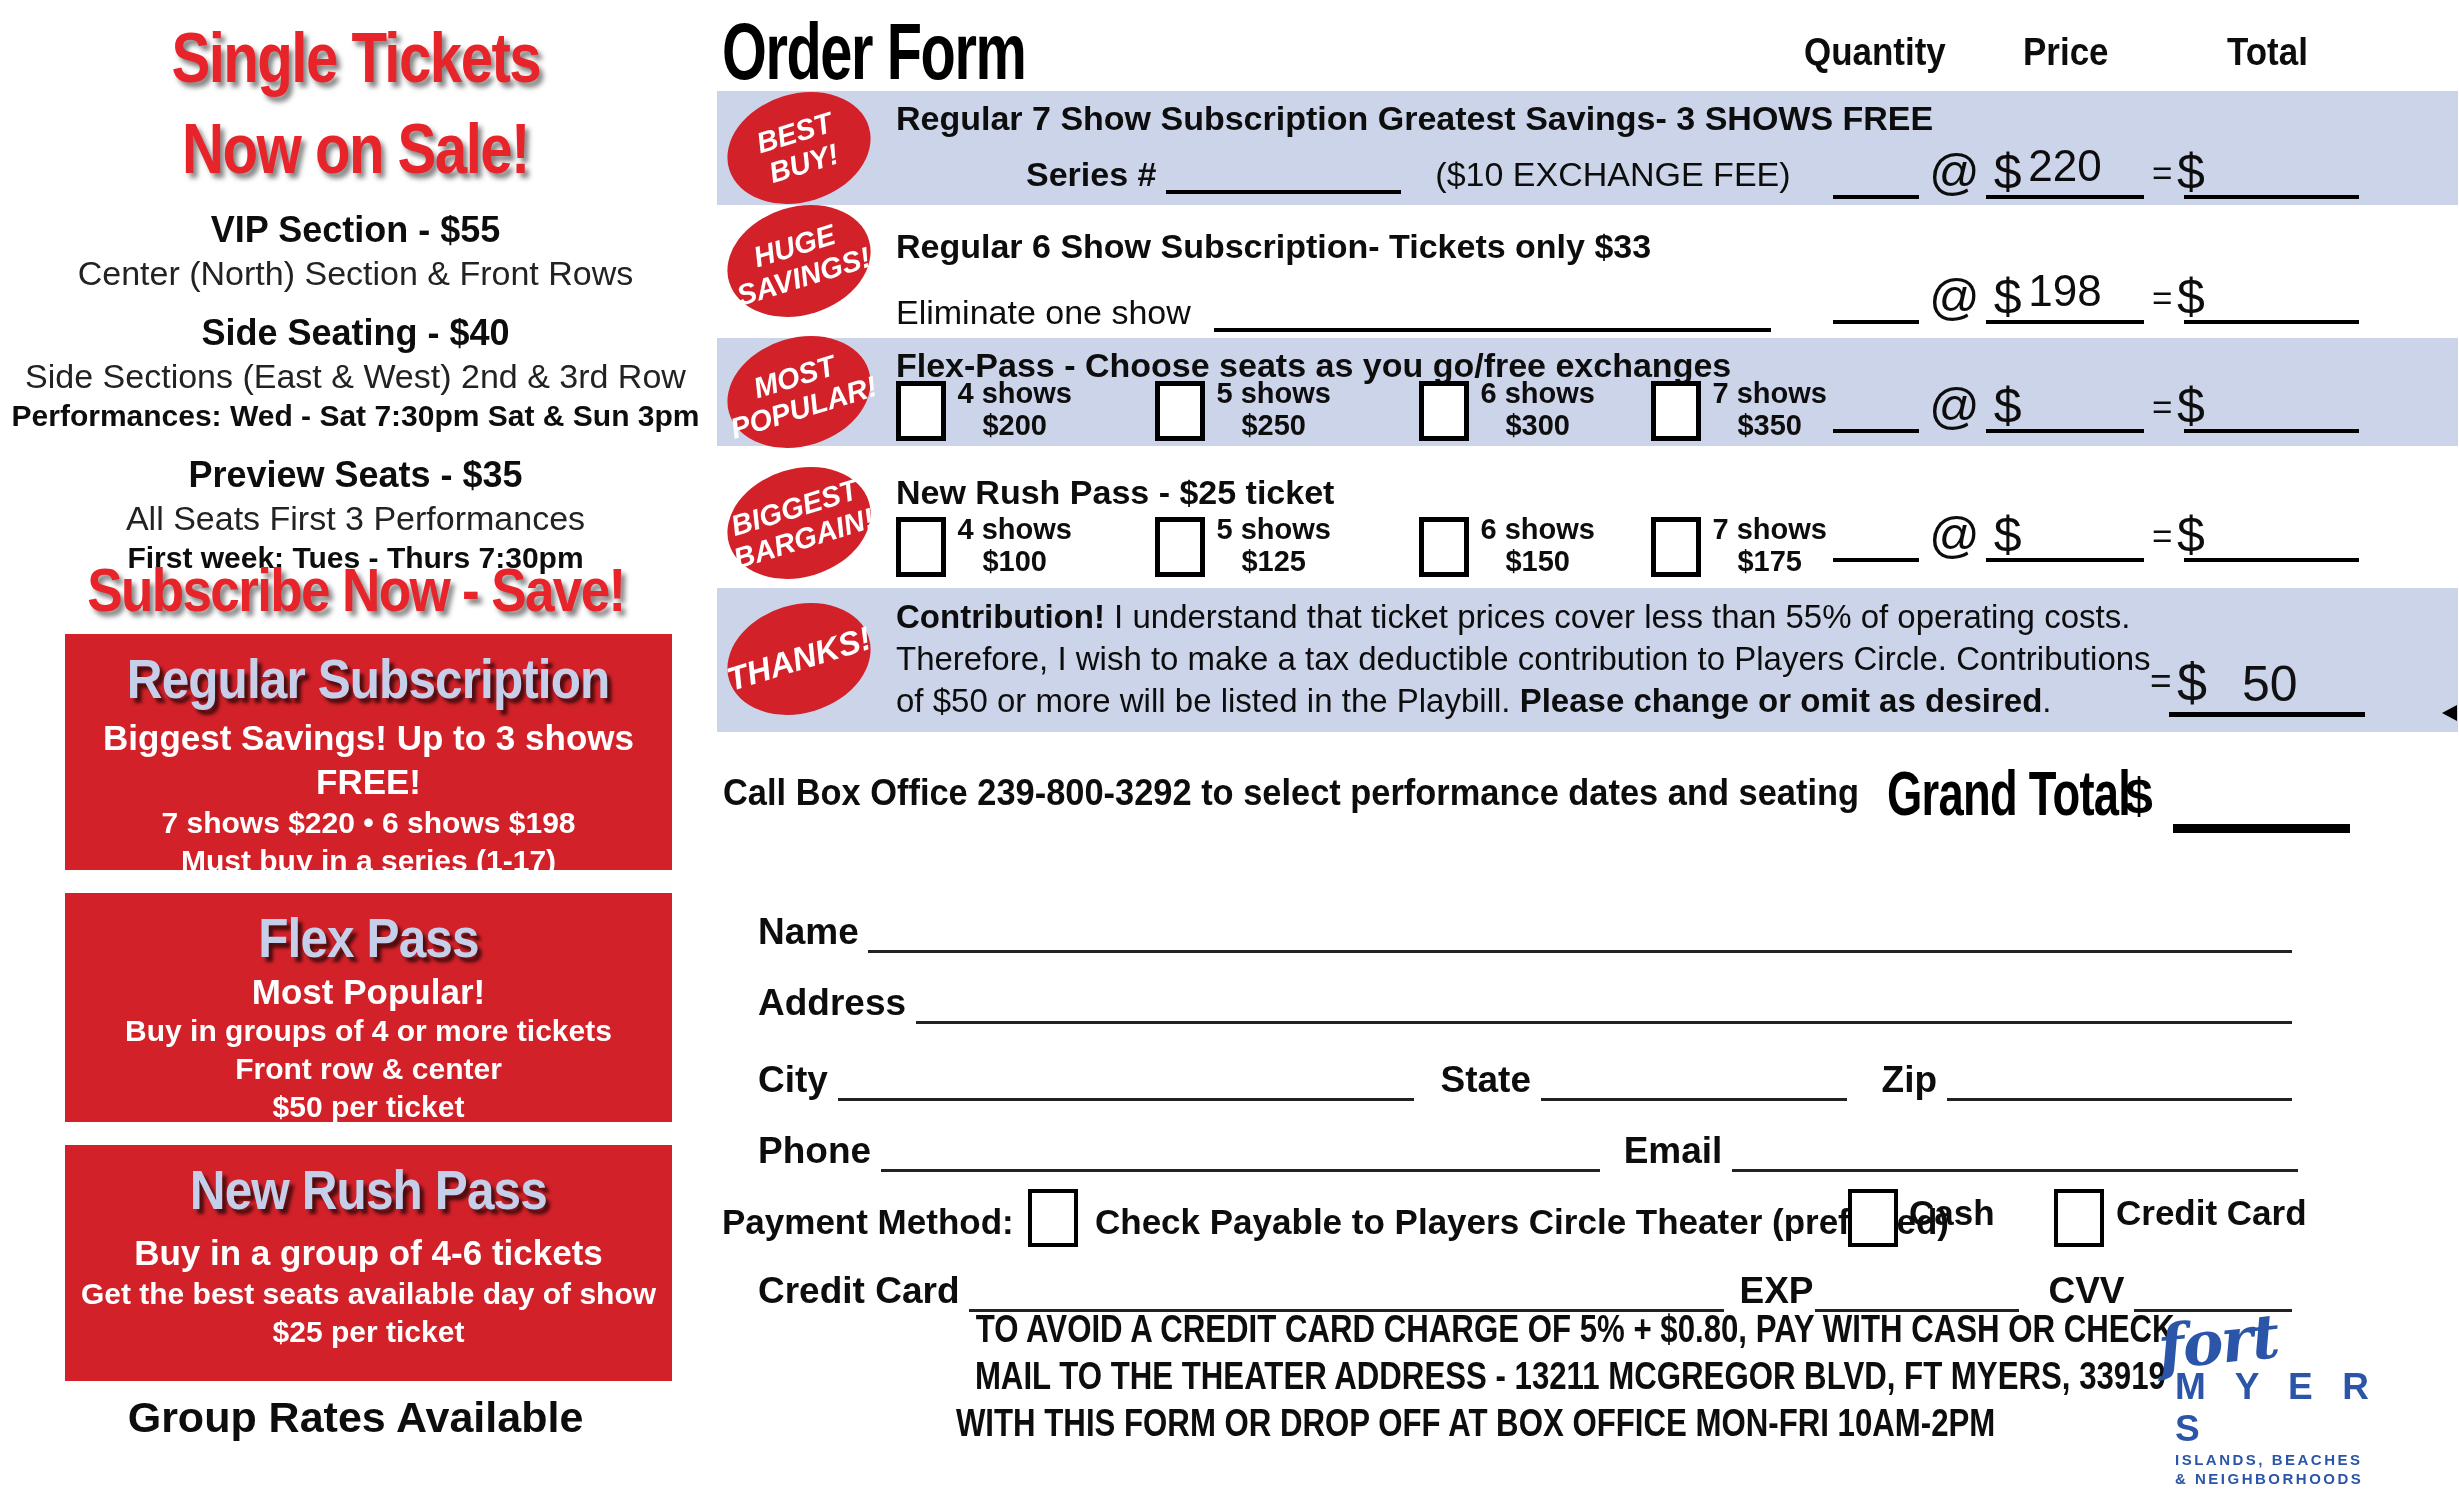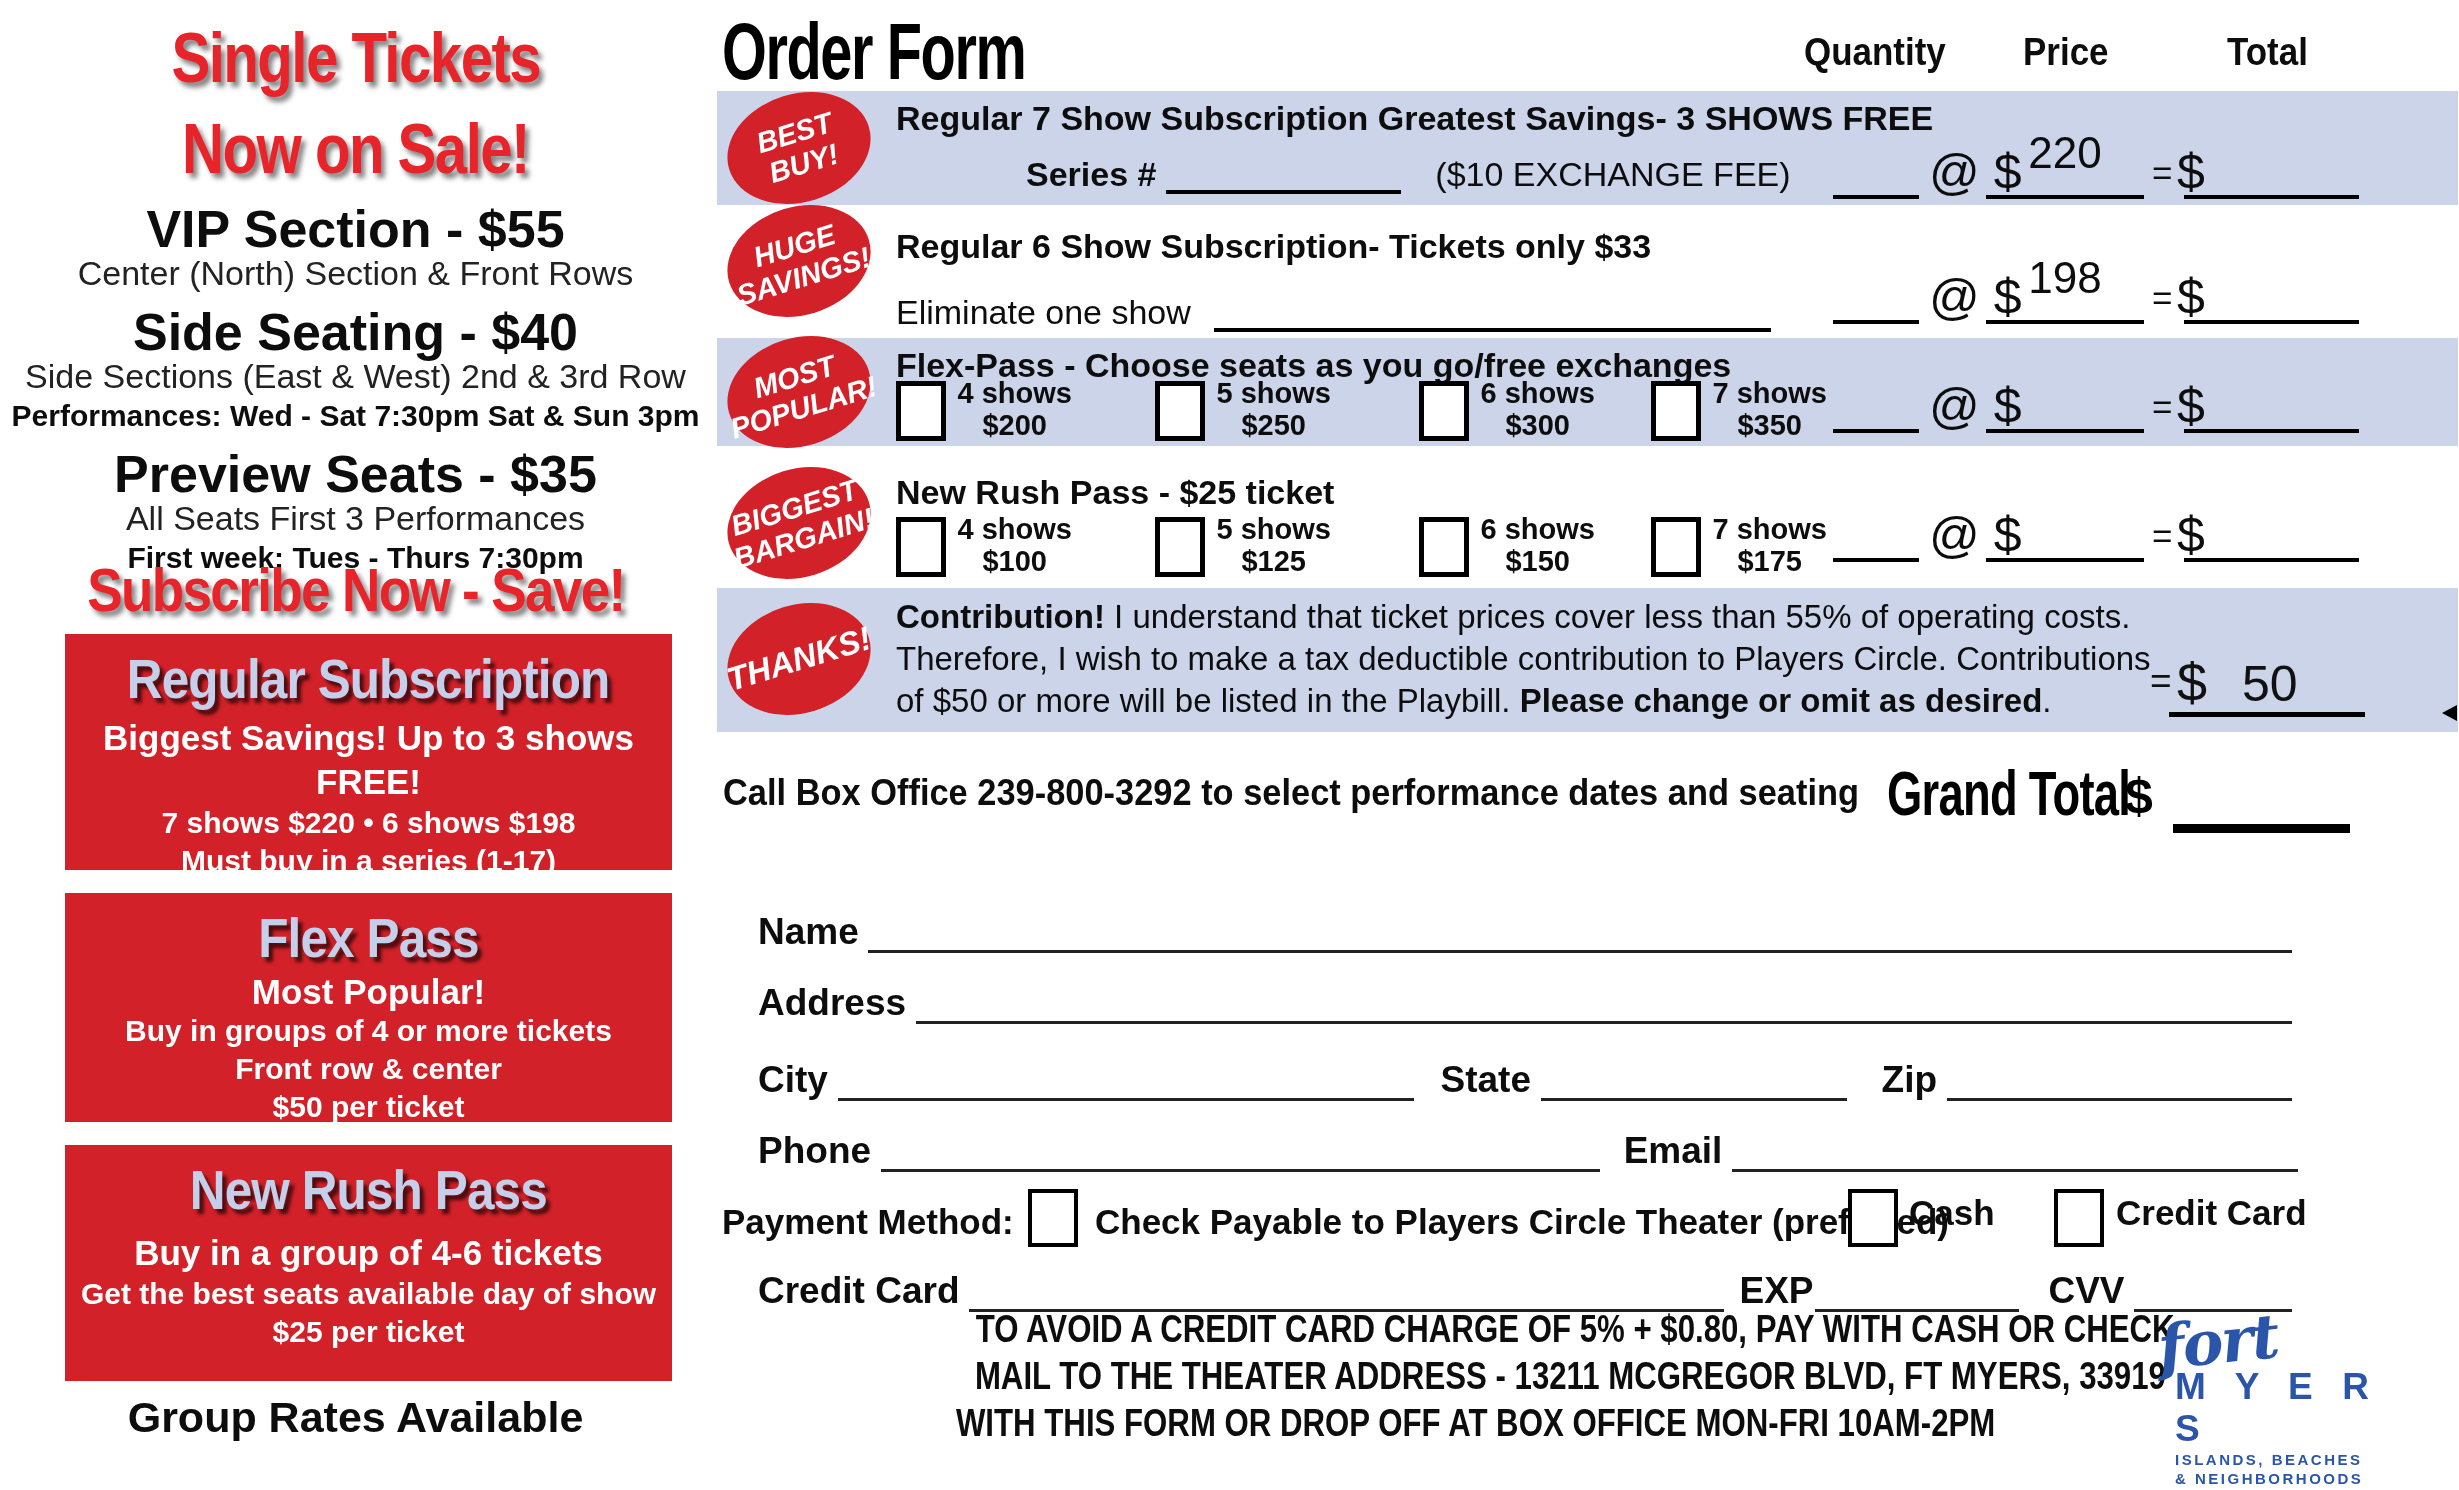--- a/index.html
+++ b/index.html
@@ -8,21 +8,21 @@
   .abs{position:absolute;}
   .cond{display:inline-block;transform-origin:center;}
   .condL{display:inline-block;transform-origin:left center;}
 
   
   .lt-col{position:absolute;left:0;top:0;width:711px;text-align:center;}
   .lt-head{position:absolute;left:0;top:11.5px;width:711px;text-align:center;
            color:#e8242b;font-weight:900;font-size:71px;line-height:91px;letter-spacing:-1.9px;
            text-shadow:4.8px 4.8px 5.8px rgba(90,90,90,.75);}
   .lt-head .cond{transform:scaleX(.82);}
-  .tier-h{font-size:52px;font-weight:800;line-height:47px;color:#0d0d0d;}
+  .tier-h{font-size:36px;font-weight:800;line-height:47px;color:#0d0d0d;}
   .tier-s{font-size:34px;font-weight:400;line-height:41px;color:#222;}
   .tier-n{font-size:30px;font-weight:800;line-height:38px;color:#0d0d0d;}
   .subscribe{position:absolute;left:0;top:555px;width:711px;text-align:center;
              color:#e8242b;font-weight:900;font-size:61px;letter-spacing:-1.9px;
              text-shadow:4.8px 4.8px 5.8px rgba(90,90,90,.75);}
   .subscribe .cond{transform:scaleX(.87);}
   .redbox{position:absolute;left:65px;width:607px;background:#d32129;color:#fff;
           text-align:center;padding-top:11.5px;box-sizing:border-box;}
   .rb-title{color:#c5cfe9;font-weight:900;font-size:55px;line-height:67px;letter-spacing:-1px;
             text-shadow:4.8px 4.8px 3.8px rgba(0,0,0,.65);}
@@ -49,21 +49,21 @@
   .rtitle b{font-weight:900;margin-top:48px;}
   .blank{display:inline-block;border-bottom:4.8px solid #000;vertical-align:bottom;}
   .opts{position:absolute;left:896px;display:flex;}
   .opt{display:flex;align-items:flex-start;}
   .chk{width:40px;height:50px;border:5.8px solid #000;background:#fff;flex:none;margin-top:3.8px;}
   .optlab{margin-left:11.5px;font-size:29px;font-weight:800;line-height:32px;text-align:center;color:#0d0d0d;}
   .fieldrow{position:absolute;left:1825px;width:644px;height:67px;}
   .f-qty{position:absolute;left:7.7px;bottom:0;width:86px;border-bottom:4.8px solid #000;height:0;}
   .f-at{position:absolute;left:104px;bottom:-1.9px;font-size:50px;font-weight:400;color:#0d0d0d;}
   .f-price{position:absolute;left:161px;bottom:0;width:158px;border-bottom:4.8px solid #000;
-           text-align:center;font-size:44px;color:#0d0d0d;padding-bottom:17px;}
+           text-align:center;font-size:44px;color:#0d0d0d;padding-bottom:4px;}
   .f-eq{position:absolute;left:327px;bottom:5.8px;font-size:35px;color:#0d0d0d;}
   .f-ds{position:absolute;left:352px;bottom:-1.9px;font-size:50px;color:#0d0d0d;}
   .f-total{position:absolute;left:359px;bottom:0;width:175px;border-bottom:4.8px solid #000;height:0;}
   .contrib-p{position:absolute;left:896px;top:596px;width:1268px;font-size:33px;line-height:42px;color:#0d0d0d;}
   .contrib-p b{font-weight:800;}
   .cfield{position:absolute;left:2150px;top:638px;width:221px;height:79px;}
   .cfield .ceq{position:absolute;left:0;bottom:15.4px;font-size:37px;}
   .cfield .cds{position:absolute;left:27px;bottom:3.8px;font-size:54px;}
   .cfield .cval{position:absolute;left:92px;bottom:3.8px;font-size:50px;}
   .cfield .cline{position:absolute;left:19px;bottom:0;width:196px;border-bottom:5.8px solid #000;}

